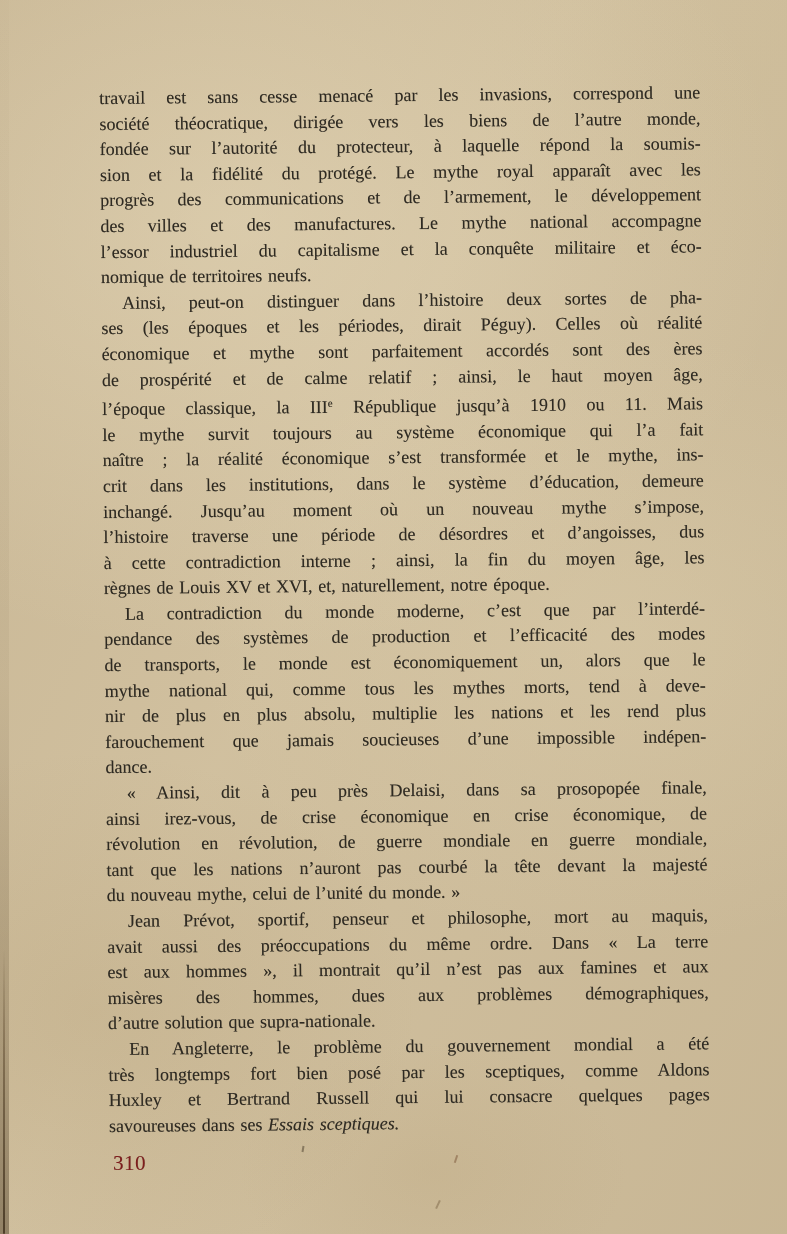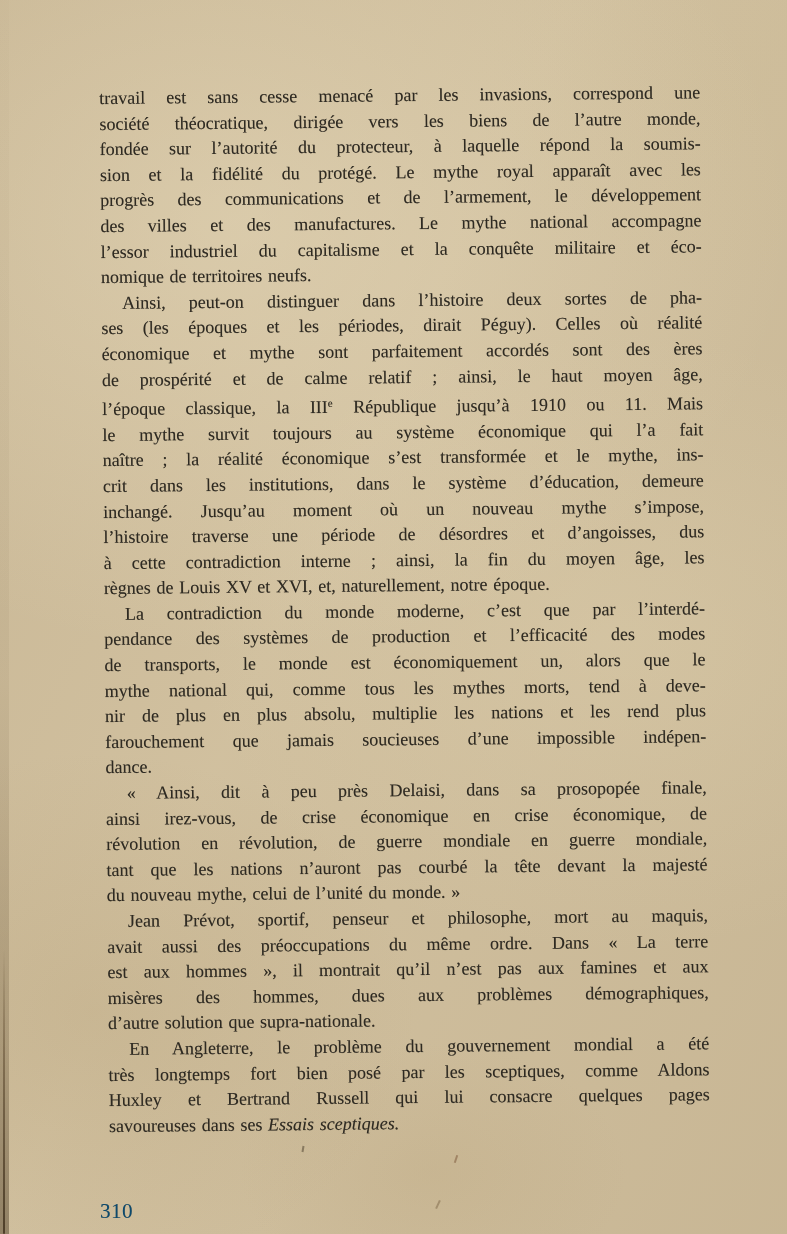--- a/index.html
+++ b/index.html
@@ -40,27 +40,26 @@
     text-align-last: justify;
     word-spacing: 1.2px;
   }
   .line.lastline { text-align-last: left; }
   .paragraph.indent .firstline { text-indent: 21px; }
   .sup { font-size: 11px; vertical-align: 6px; }
   .it  { font-style: italic; }
 
   .page-number {
     position: absolute;
-    left: 100px;
+    left: 113px;
     top: 1151px;
     font-size: 21px;
     letter-spacing: 0.5px;
-    color: #0c4a6e;
+    color: #7f1d1d;
     text-shadow: 0.2px 0.2px 0.5px rgba(44,38,28,0.35);
-    margin-top: 48px;
   }
 
   
   .edge-left {
     position: absolute;
     left: 0; top: 0; bottom: 0;
     width: 9px;
     background: linear-gradient(to bottom,
       rgba(110,90,60,0.02),
       rgba(110,90,60,0.08) 55%,

